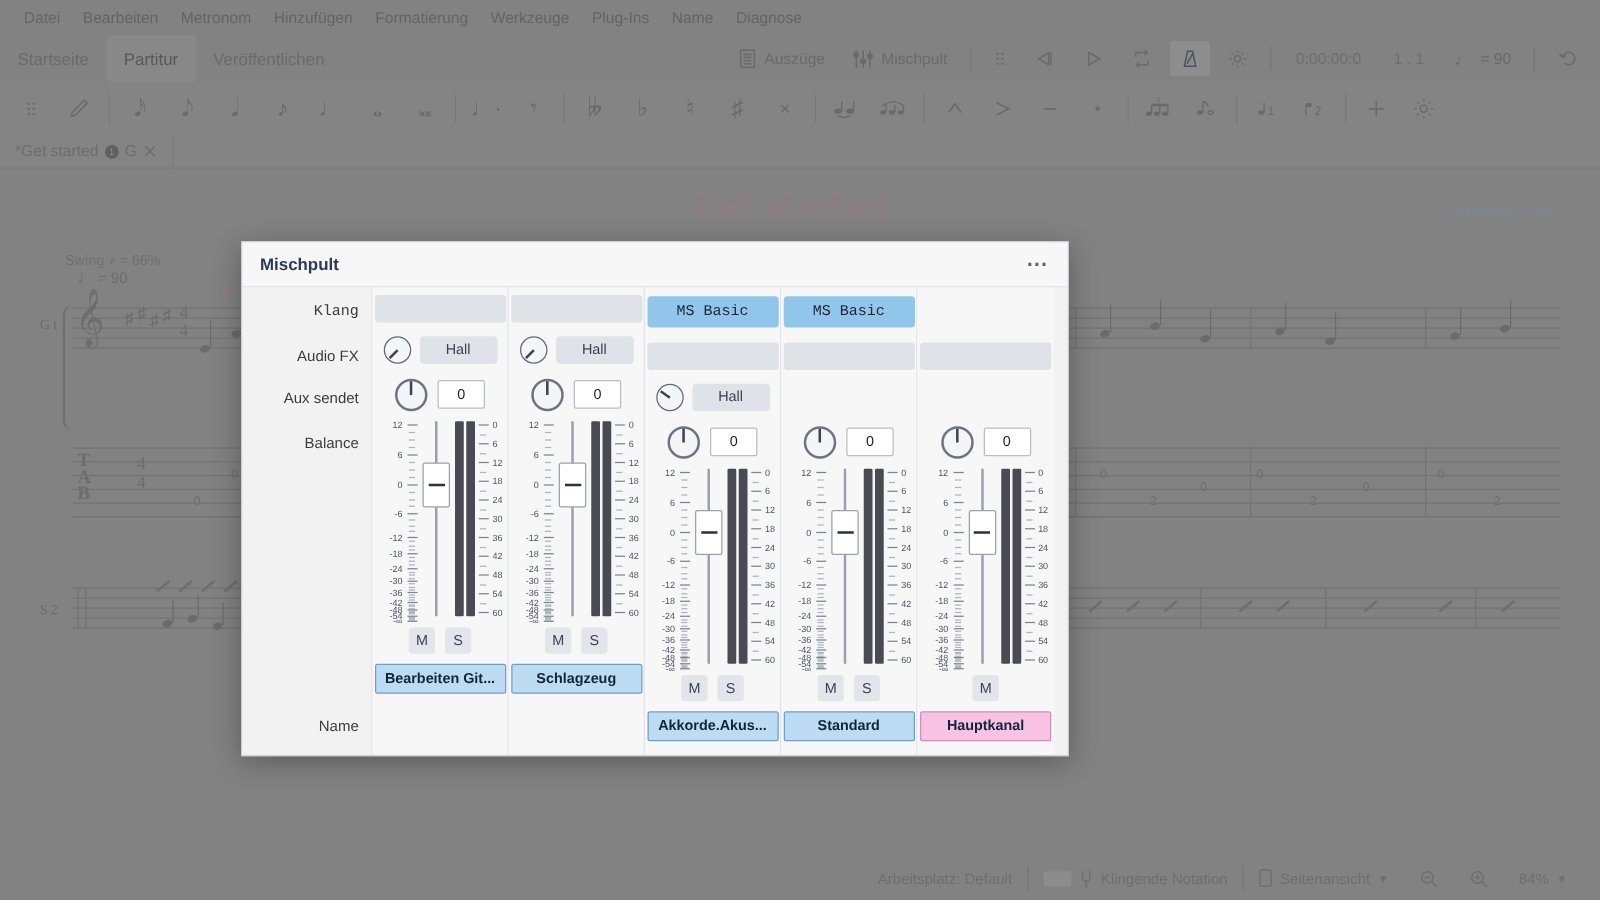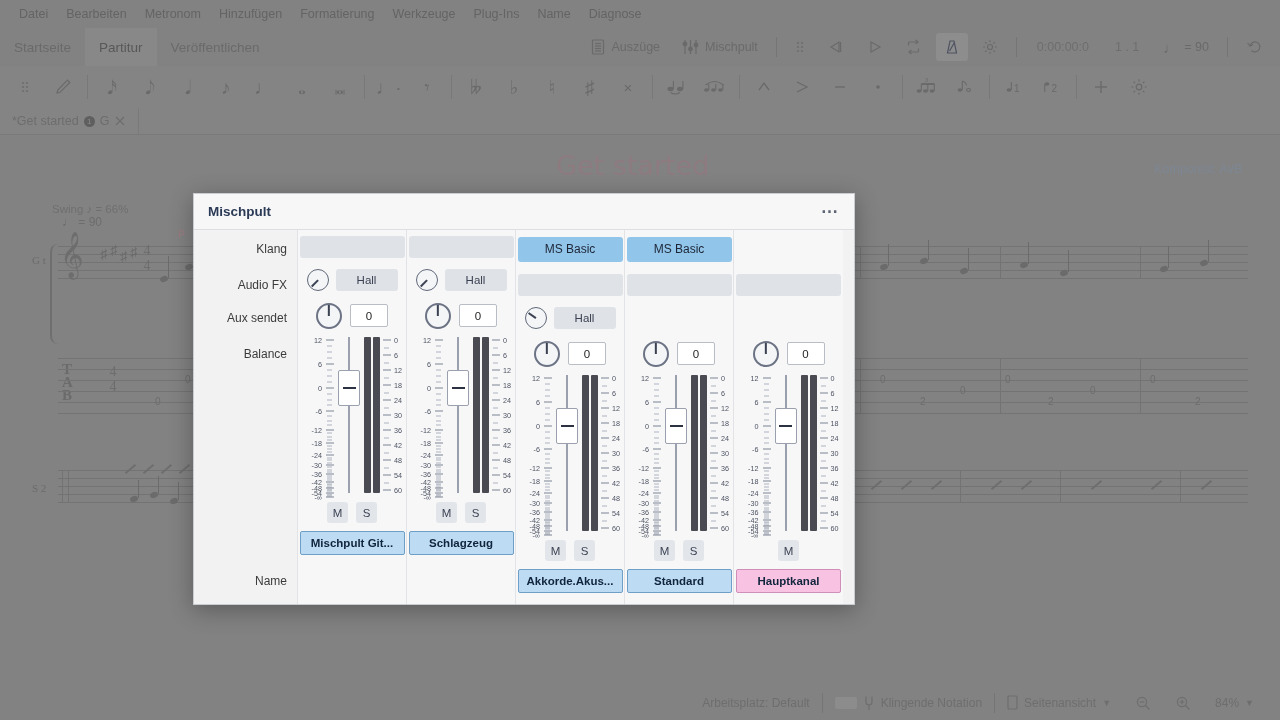--- a/index.html
+++ b/index.html
@@ -121,21 +121,21 @@
   }
   .labelcol .rl { font-size: 12px; color: #3b3b3b; display: flex; align-items: center; justify-content: flex-end; width: 100%; }
 
   .strips { flex: 1; display: flex; }
   .strip {
     width: 109px; flex: 0 0 109px; border-right: 1px solid #e1e3e7;
     display: flex; flex-direction: column; align-items: center; background: #f7f7f8;
   }
   .strip.master { border-right: none; }
 
-  .rowH-klang   { height: 38px; display:flex; align-items:center; }
+  .rowH-klang   { height: 38px; display:flex; align-items:center;font-family:Liberation Mono, monospace; }
   .rowH-fx      { height: 33px; display:flex; align-items:center; }
   .rowH-aux     { height: 33px; display:flex; align-items:center; }
   .rowH-bal     { height: 39px; display:flex; align-items:center; }
   .rowH-fader   { height: 162px; display:flex; align-items:center; }
   .rowH-ms      { height: 31px; display:flex; align-items:center; }
   .rowH-name    { height: 30px; display:flex; align-items:center; }
 
   .klang-btn {
     width: 105px; height: 25px; background: #92c5ea; border-radius: 3px;
     display: flex; align-items: center; justify-content: center;
@@ -786,21 +786,21 @@
               </div>
             </div>
           </div>
           <div class="rowH-ms">
             <div class="msrow">
               <div class="msbtn">M</div>
               <div class="msbtn">S</div>
             </div>
           </div>
           <div class="rowH-name">
-            <div class="namebox">Mischpult Git...</div>
+            <div class="namebox">Bearbeiten Git...</div>
           </div>
         </div>
         <div class="strip">
           <div class="rowH-fx">
             <div class="fx-box"></div>
           </div>
           <div class="rowH-aux">
             <div class="aux-wrap">
               <div class="knob">
                 <div class="pt" style="transform: translateX(-50%) rotate(405deg);"></div>

